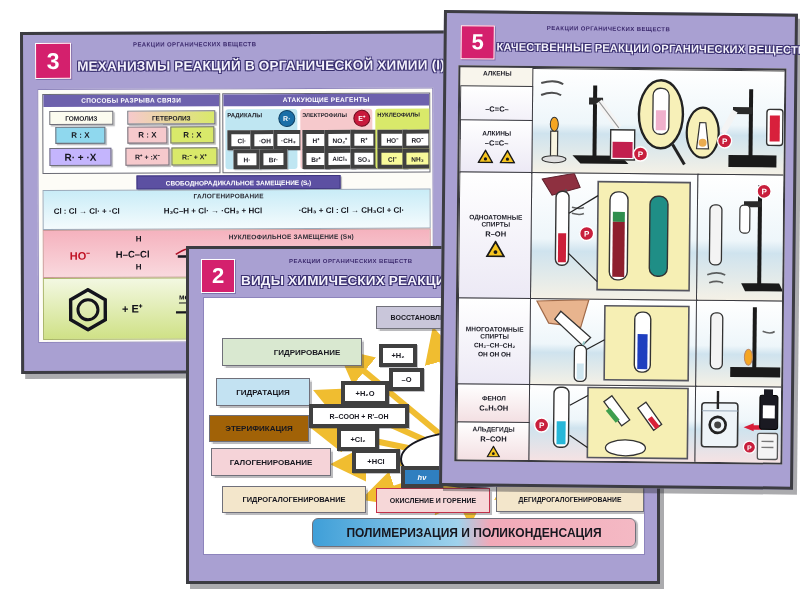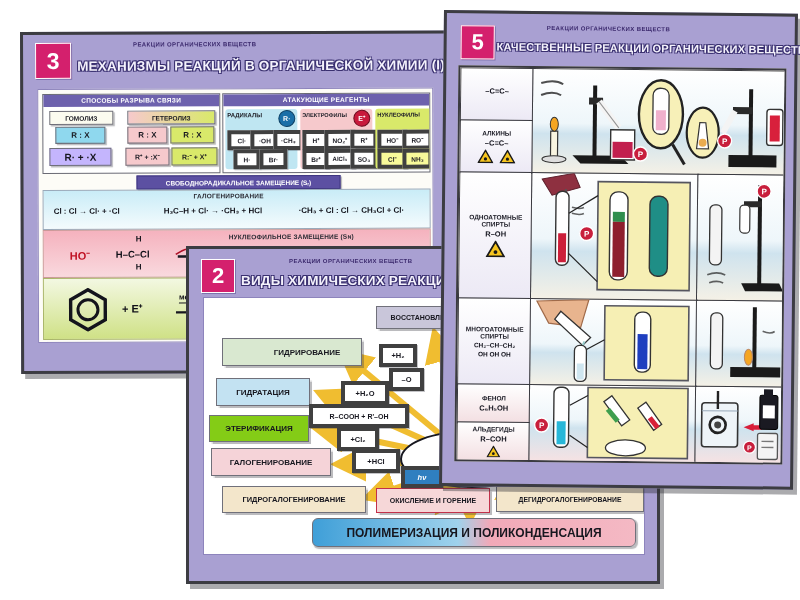--- a/index.html
+++ b/index.html
@@ -157,21 +157,21 @@
 
     <div style="position:absolute;left:196px;top:132px;width:140px;height:54px;background:#fff;
                 border:2.4px solid #17171f;border-radius:50%;display:flex;align-items:center;
                 justify-content:center;font-weight:bold;font-size:10px;color:#17171f;">
       <span>РЕАКЦИИ</span>
     </div>
 
     <div class="box" style="left:172px;top:8px;width:96px;height:21px;font-size:7px;background:#c9c6da;">ВОССТАНОВЛЕНИЕ</div>
     <div class="box" style="left:18px;top:40px;width:108px;height:26px;font-size:8px;background:#d9e8d0;padding-left:30px;">ГИДРИРОВАНИЕ</div>
     <div class="box" style="left:12px;top:80px;width:92px;height:26px;font-size:8px;background:#c3e2f2;">ГИДРАТАЦИЯ</div>
-    <div class="box" style="left:5px;top:117px;width:98px;height:25px;font-size:8px;background:#84cc16;">ЭТЕРИФИКАЦИЯ</div>
+    <div class="box" style="left:5px;top:117px;width:98px;height:25px;font-size:8px;background:#a16207;">ЭТЕРИФИКАЦИЯ</div>
     <div class="box" style="left:7px;top:150px;width:118px;height:26px;font-size:8px;background:#f5d3d8;">ГАЛОГЕНИРОВАНИЕ</div>
     <div class="box" style="left:18px;top:188px;width:142px;height:25px;font-size:7.5px;background:#f3e6cb;">ГИДРОГАЛОГЕНИРОВАНИЕ</div>
     <div class="box" style="left:172px;top:190px;width:112px;height:23px;font-size:7px;background:#f6d7d8;border:1.6px solid #c2304a;">ОКИСЛЕНИЕ И ГОРЕНИЕ</div>
     <div class="box" style="left:292px;top:188px;width:146px;height:24px;font-size:6.8px;background:#f3e6cb;">ДЕГИДРОГАЛОГЕНИРОВАНИЕ</div>
     <div class="box" style="left:108px;top:220px;width:322px;height:27px;font-size:12px;border-radius:6px;
                 background:linear-gradient(90deg,#3f9fd8,#9fd2ec 45%,#f2a9b8 55%,#f4b9c4);">ПОЛИМЕРИЗАЦИЯ И ПОЛИКОНДЕНСАЦИЯ</div>
 
     <span class="chip" style="left:175px;top:46px;width:30px;height:15px;font-size:7.5px;">+H₂</span>
     <span class="chip" style="left:185px;top:70px;width:27px;height:15px;font-size:7.5px;">–O</span>
     <span class="chip" style="left:137px;top:83px;width:40px;height:16px;font-size:7.5px;">+H₂O</span>
@@ -182,21 +182,21 @@
   </div>
 </div>
 
 <div class="poster" style="left:444px;top:10px;width:348px;height:470px;z-index:3;transform:rotate(0.6deg);transform-origin:top left;">
   <div class="badge" style="left:14px;top:12px;width:32px;height:32px;font-size:22px;">5</div>
   <div class="series" style="left:100px;top:11px;">РЕАКЦИИ ОРГАНИЧЕСКИХ ВЕЩЕСТВ</div>
   <div class="ptitle" style="left:50px;top:27px;font-size:11px;">КАЧЕСТВЕННЫЕ РЕАКЦИИ ОРГАНИЧЕСКИХ ВЕЩЕСТВ (I)</div>
 
   <div class="content" style="left:12px;top:52px;width:324px;height:392px;background:#f8f5ec;border:2px solid #3a3a40;">
 
-    <div class="tcell" style="left:0;top:0;width:72px;height:52px;gap:28px;">
+    <div class="tcell" style="left:0;top:18px;width:72px;height:52px;gap:28px;">
       <span class="tname">АЛКЕНЫ</span>
       <span class="tformula">–C=C–</span>
       <span style="display:flex;gap:6px;">
         <svg width="16" height="14" viewBox="0 0 16 14">
             <polygon points="8,1 15,13 1,13" fill="#f6c51f" stroke="#1a1a1a" stroke-width="1.4"></polygon>
             <circle cx="8" cy="9.5" r="1.6" fill="#1a1a1a"></circle>
           </svg>
         <svg width="16" height="14" viewBox="0 0 16 14">
             <polygon points="8,1 15,13 1,13" fill="#f6c51f" stroke="#1a1a1a" stroke-width="1.4"></polygon>
             <circle cx="8" cy="9.5" r="1.6" fill="#1a1a1a"></circle>

